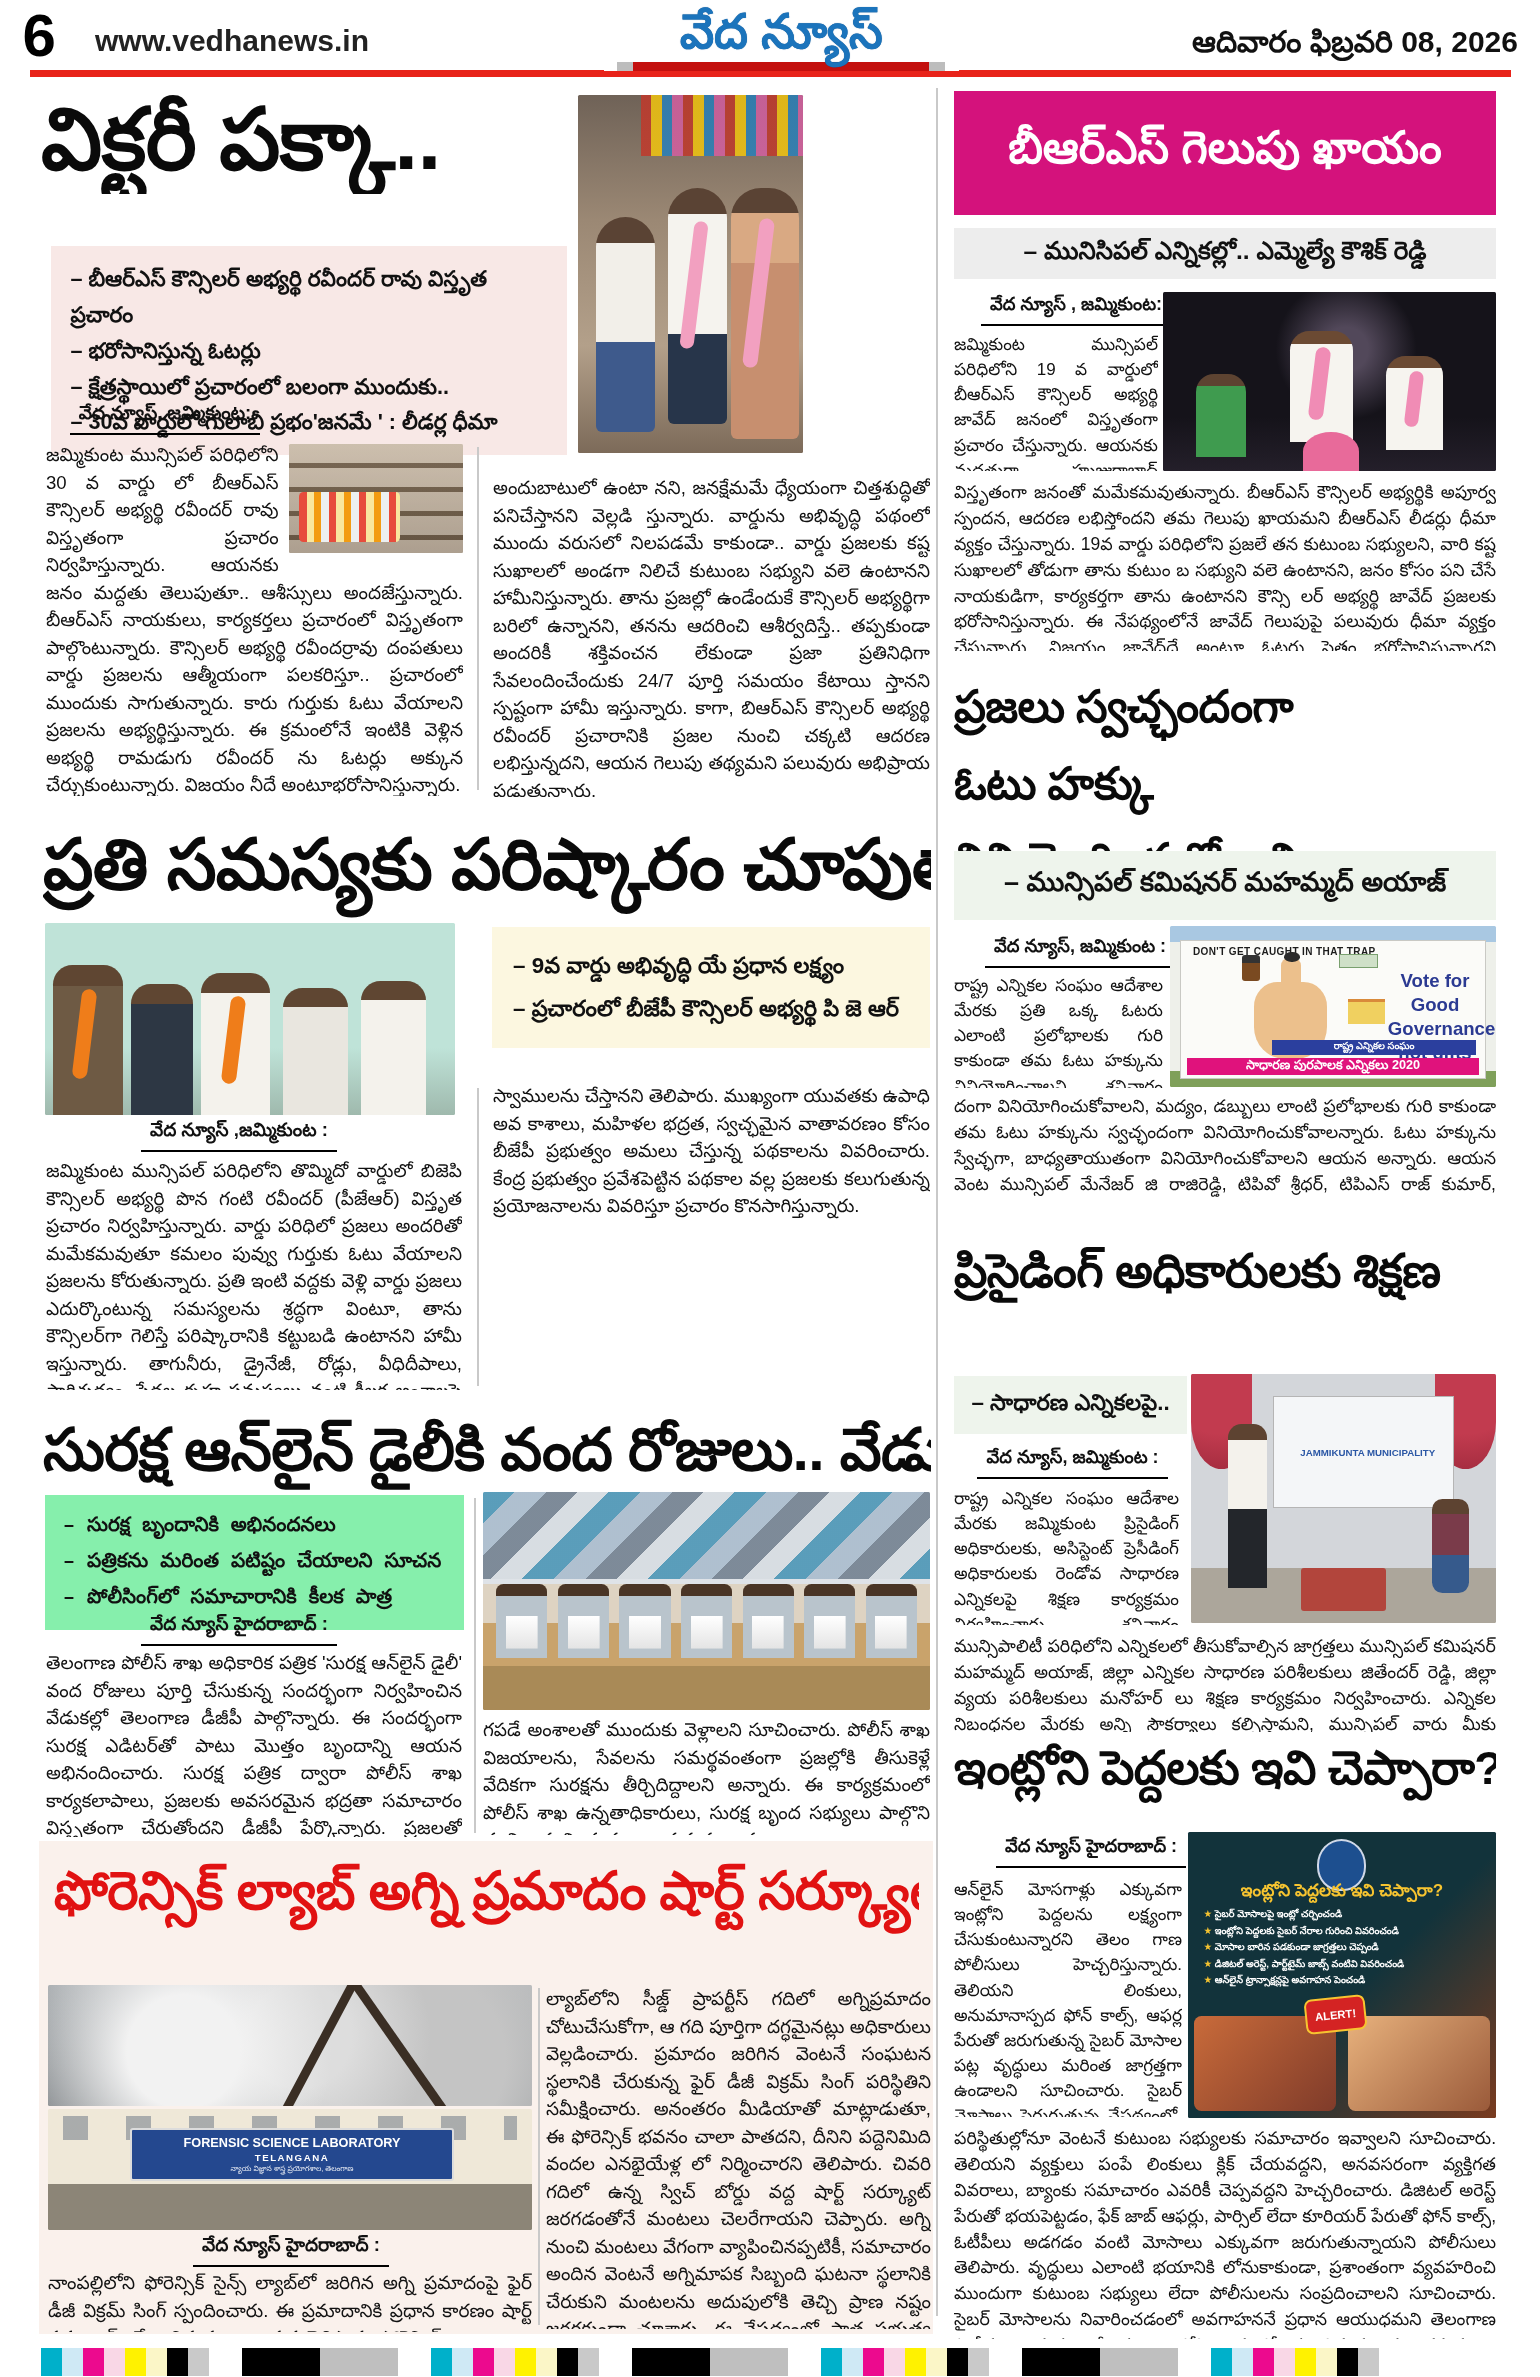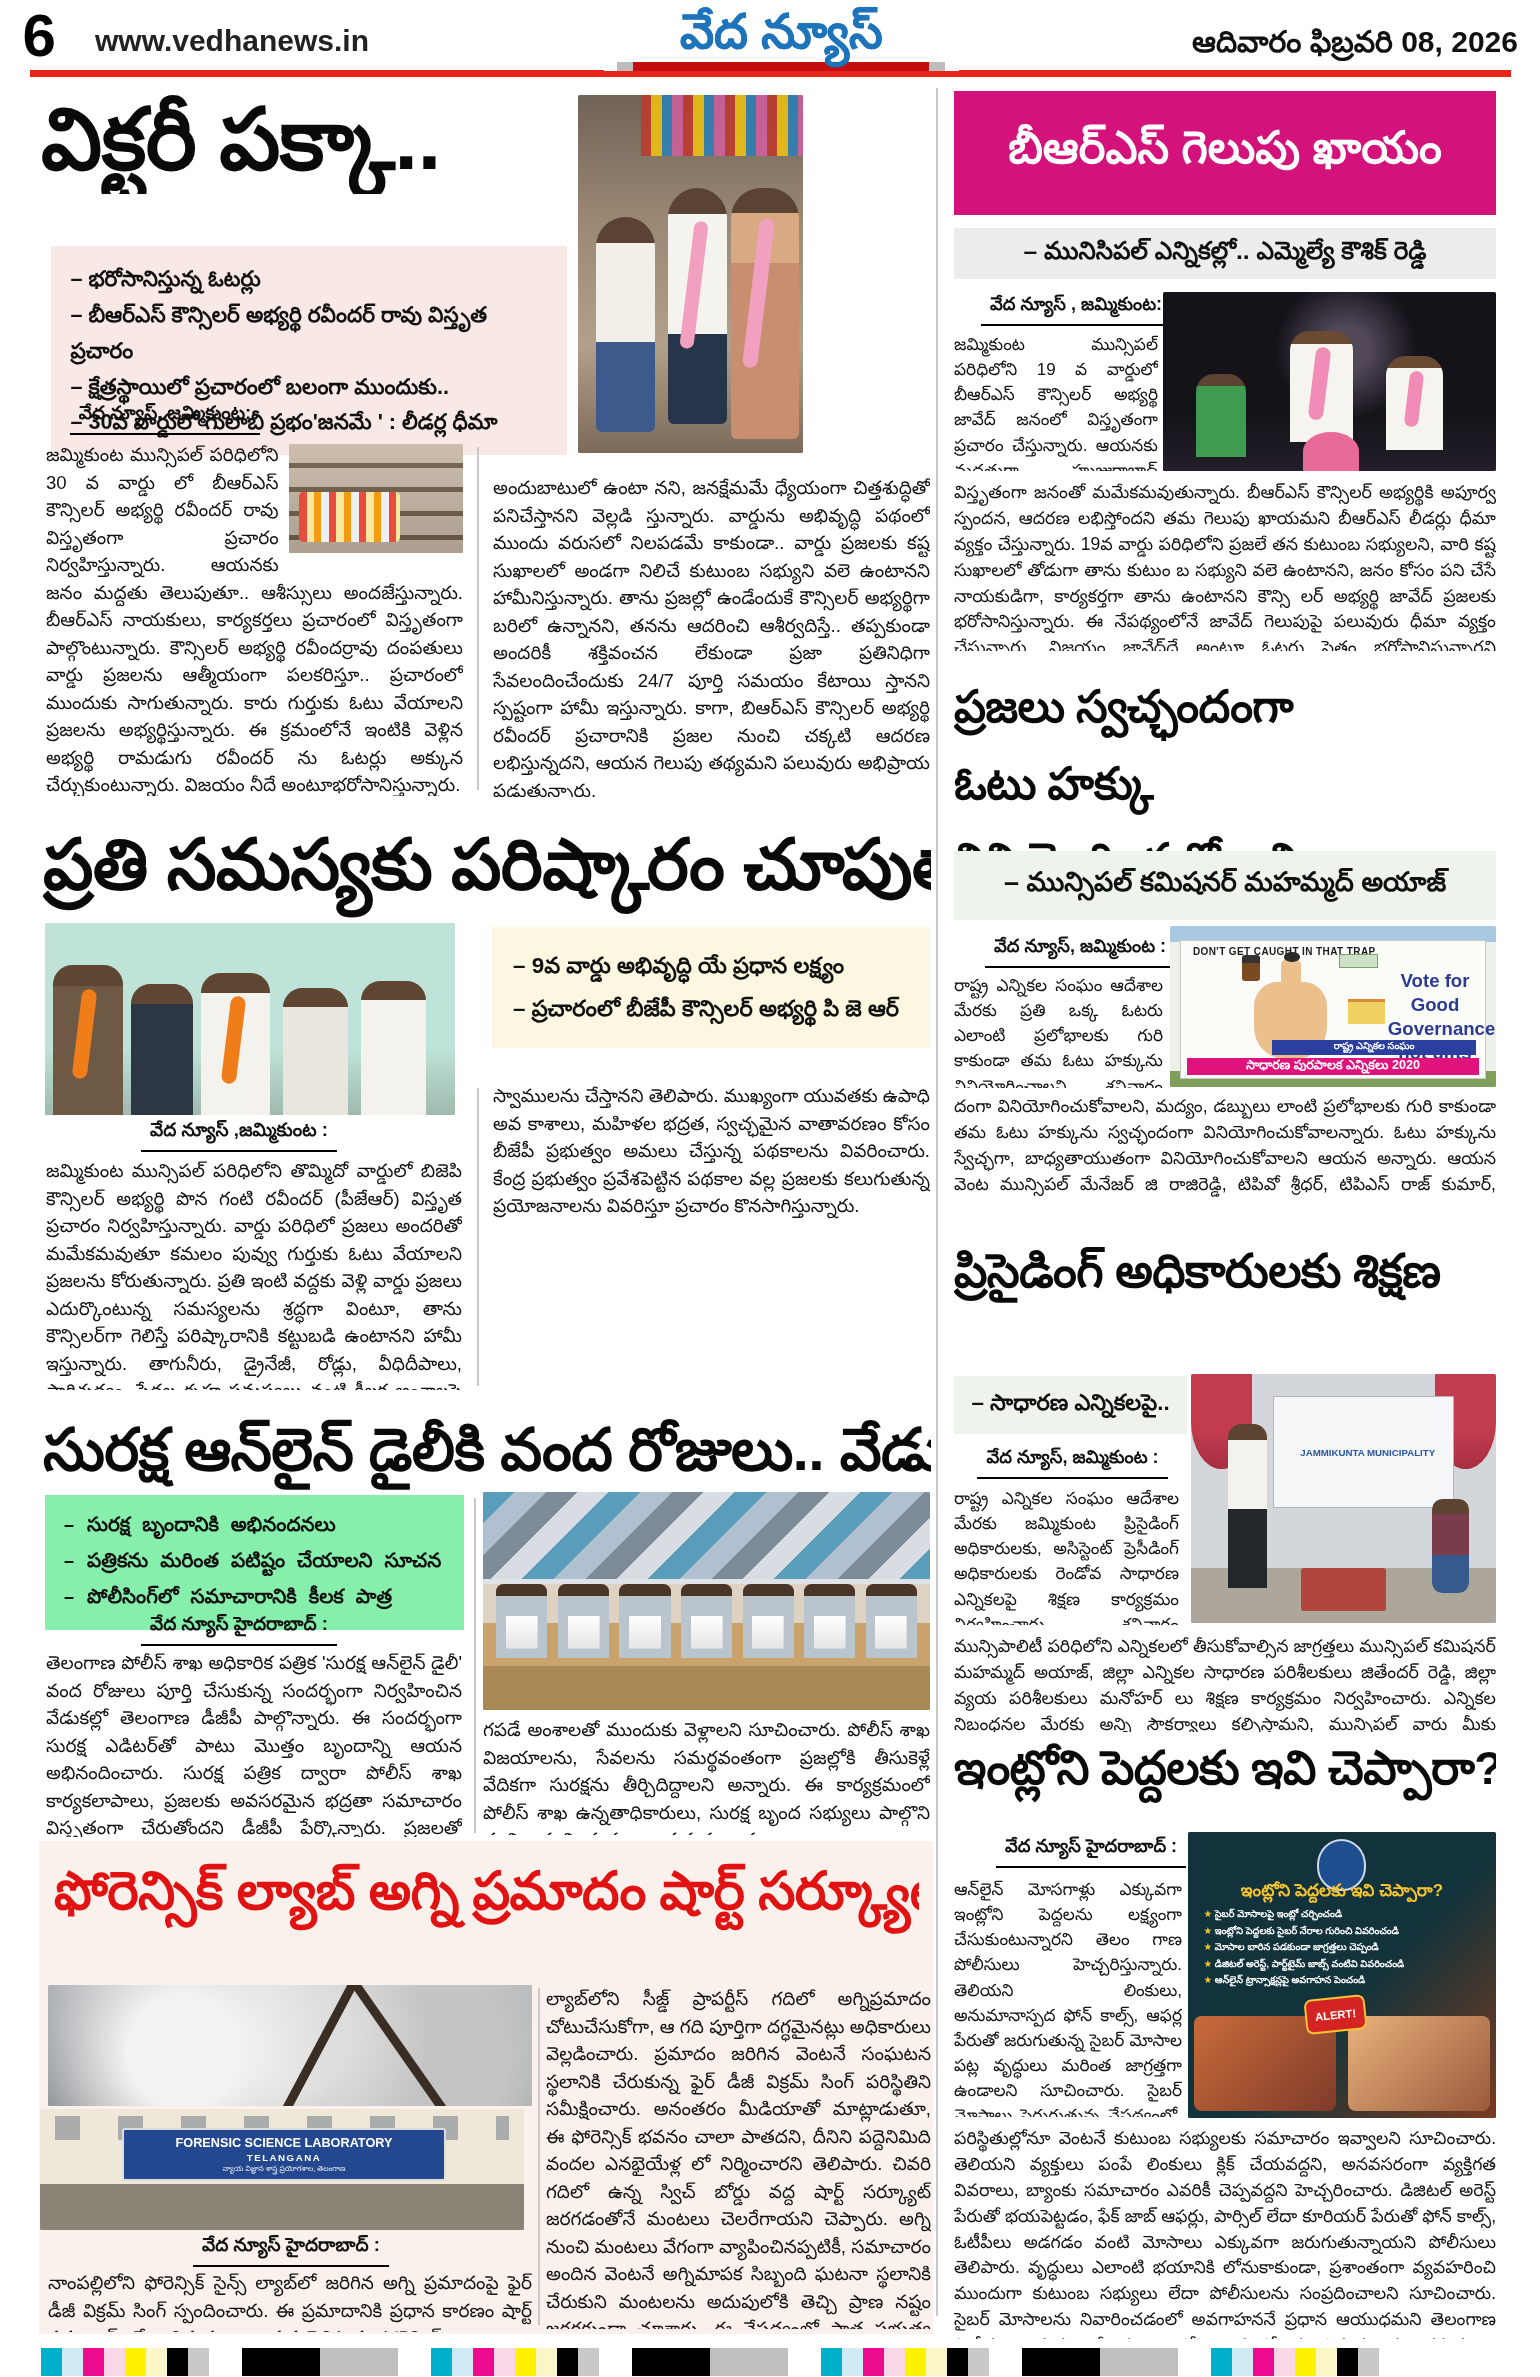--- a/index.html
+++ b/index.html
@@ -147,22 +147,22 @@
     <div class="fig" style="left:8%;bottom:6%;width:26%;height:60%;background:linear-gradient(180deg,#5a4334 0 12%,#f2efe9 12% 58%,#3e5a8c 58% 100%);"></div>
     <div class="fig" style="left:40%;bottom:8%;width:26%;height:66%;background:linear-gradient(180deg,#5a4334 0 11%,#f5f3ee 11% 62%,#27354a 62% 100%);">
       <div class="sash abs" style="top:14%;left:32%;width:24%;height:54%;"></div>
     </div>
     <div class="fig" style="right:2%;bottom:4%;width:30%;height:70%;background:linear-gradient(180deg,#5a4334 0 10%,#d9a983 10% 30%,#c78f6f 30% 100%);">
       <div class="sash abs" style="top:12%;left:30%;width:22%;height:60%;"></div>
     </div>
   </div>
 
   <div class="abs pinkbox bulbox" style="left:51px;top:246px;width:516px;padding:15px 19.4px;">
+    <div class="bul">బీఆర్ఎస్ కౌన్సిలర్ అభ్యర్థి రవీందర్ రావు విస్తృత ప్రచారం</div>
     <div class="bul">భరోసానిస్తున్న ఓటర్లు</div>
-    <div class="bul">బీఆర్ఎస్ కౌన్సిలర్ అభ్యర్థి రవీందర్ రావు విస్తృత ప్రచారం</div>
     <div class="bul">క్షేత్రస్థాయిలో ప్రచారంలో బలంగా ముందుకు..</div>
     <div class="bul">30వ వార్డులో గులాబీ ప్రభం'జనమే ' : లీడర్ల ధీమా</div>
   </div>
 
   <div class="abs byline-wrap" style="left:46px;top:402px;width:238px;">
     <span class="byline">వేద న్యూస్, జమ్మికుంట:</span>
   </div>
 
   <div class="abs bt" style="left:46px;top:441px;width:417px;height:355px;font-size:18.6px;">
     <div class="photo ph-b" style="float:right;width:174px;height:109px;margin:3px 0 7.5px 10.4px;position:relative;">
@@ -244,21 +244,21 @@
     <span>గపడే అంశాలతో ముందుకు వెళ్లాలని సూచించారు. పోలీస్ శాఖ విజయాలను, సేవలను సమర్థవంతంగా ప్రజల్లోకి తీసుకెళ్లే వేదికగా సురక్షను తీర్చిదిద్దాలని అన్నారు. ఈ కార్యక్రమంలో పోలీస్ శాఖ ఉన్నతాధికారులు, సురక్ష బృంద సభ్యులు పాల్గొని ఈ విజయాన్ని ఘనంగా జరుపుకున్నారు.</span>
   </div>
 
   <div class="abs forensic-panel" style="left:39px;top:1841px;width:894px;height:493px;"></div>
   <div class="abs headline red" style="left:54px;top:1860px;width:865px;font-size:53px;">ఫోరెన్సిక్ ల్యాబ్ అగ్ని ప్రమాదం షార్ట్ సర్క్యూట్ వల్లే..</div>
 
   <div class="abs photo ph-e" style="left:48px;top:1985px;width:484px;height:121px;">
     <div class="branch" style="left:55%;transform:rotate(28deg);"></div>
     <div class="branch" style="left:72%;transform:rotate(-35deg);"></div>
   </div>
-  <div class="abs photo ph-f" style="left:40px;top:2109px;width:484px;height:121px;">
+  <div class="abs photo ph-f" style="left:48px;top:2109px;width:484px;height:121px;">
     <div class="windows"></div>
     <div class="fsl-sign">
       <span class="l1">FORENSIC SCIENCE LABORATORY</span>
       <span class="l2">TELANGANA</span>
       <span class="l3">న్యాయ విజ్ఞాన శాస్త్ర ప్రయోగశాల, తెలంగాణ</span>
     </div>
   </div>
 
   <div class="abs byline-wrap" style="left:97px;top:2234px;width:388px;">
     <span class="byline">వేద న్యూస్ హైదరాబాద్ :</span>

